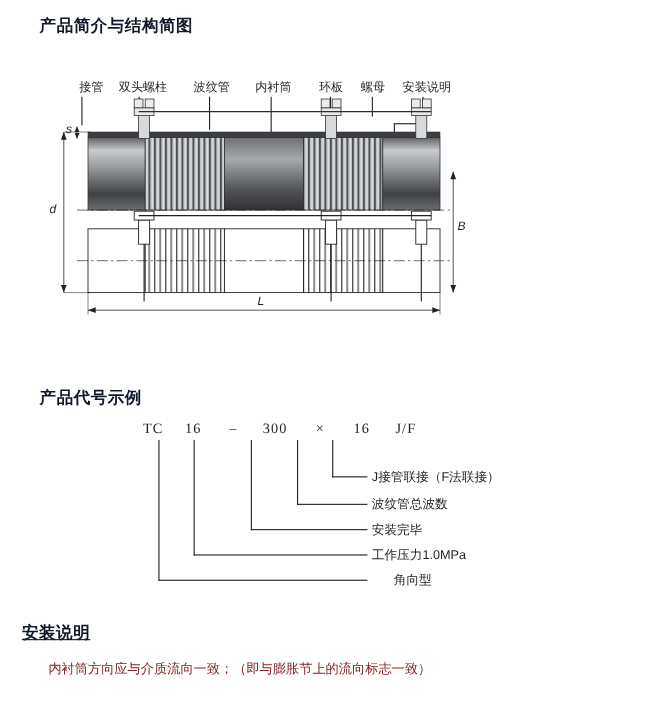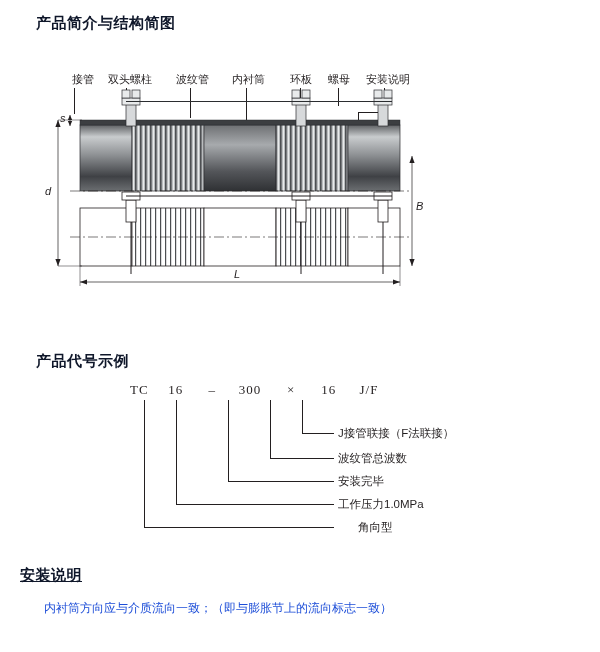--- a/index.html
+++ b/index.html
@@ -83,21 +83,21 @@
   }
 
   
   #sec3-title { position: absolute; left: 20px; top: 566px; text-decoration: underline; }
   #install-text {
     position: absolute;
     left: 44px;
     top: 598px;
     font-size: 12px;
     line-height: 20px;
-    color: #1d4ed8;
+    color: #7f1d1d;
   }
 </style>
 </head>
 <body>
 
 <div class="section-title" id="sec1-title">产品简介与结构简图</div>
 
 <div id="fig1">
 
   <div class="callout-label" style="left:32px; top:12px;">接管</div>

